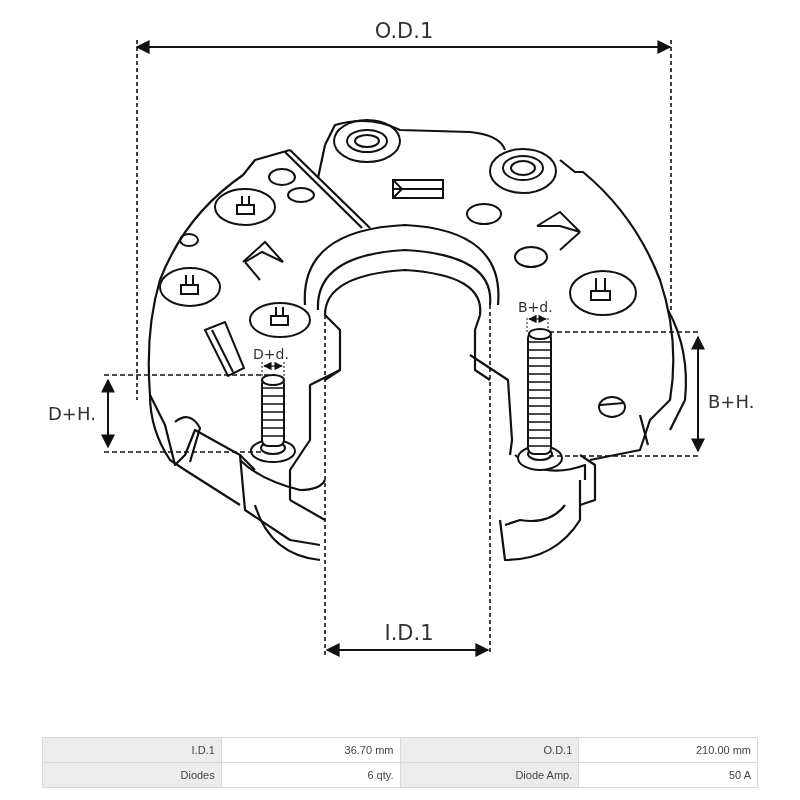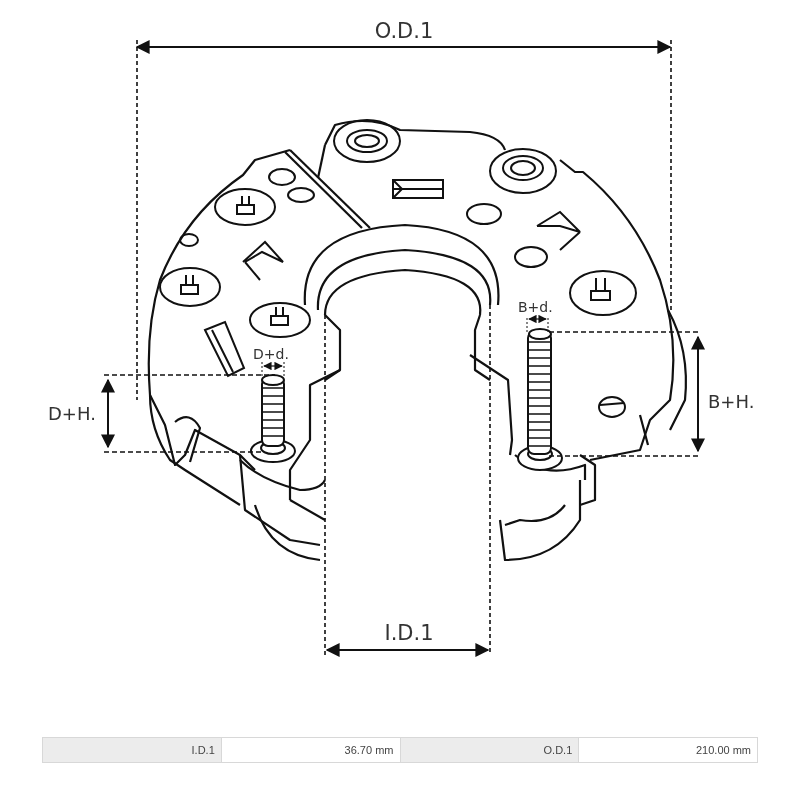--- a/index.html
+++ b/index.html
@@ -158,14 +158,20 @@
 </svg>
 
 <table class="spec-table">
   <tbody>
     <tr>
       <td class="key">I.D.1</td>
       <td class="val">36.70 mm</td>
       <td class="key">O.D.1</td>
       <td class="val">210.00 mm</td>
     </tr>
+    <tr>
+      <td class="key">Diodes</td>
+      <td class="val">6 qty.</td>
+      <td class="key">Diode Amp.</td>
+      <td class="val">50 A</td>
+    </tr>
   </tbody>
 </table>
 
 </body></html>

